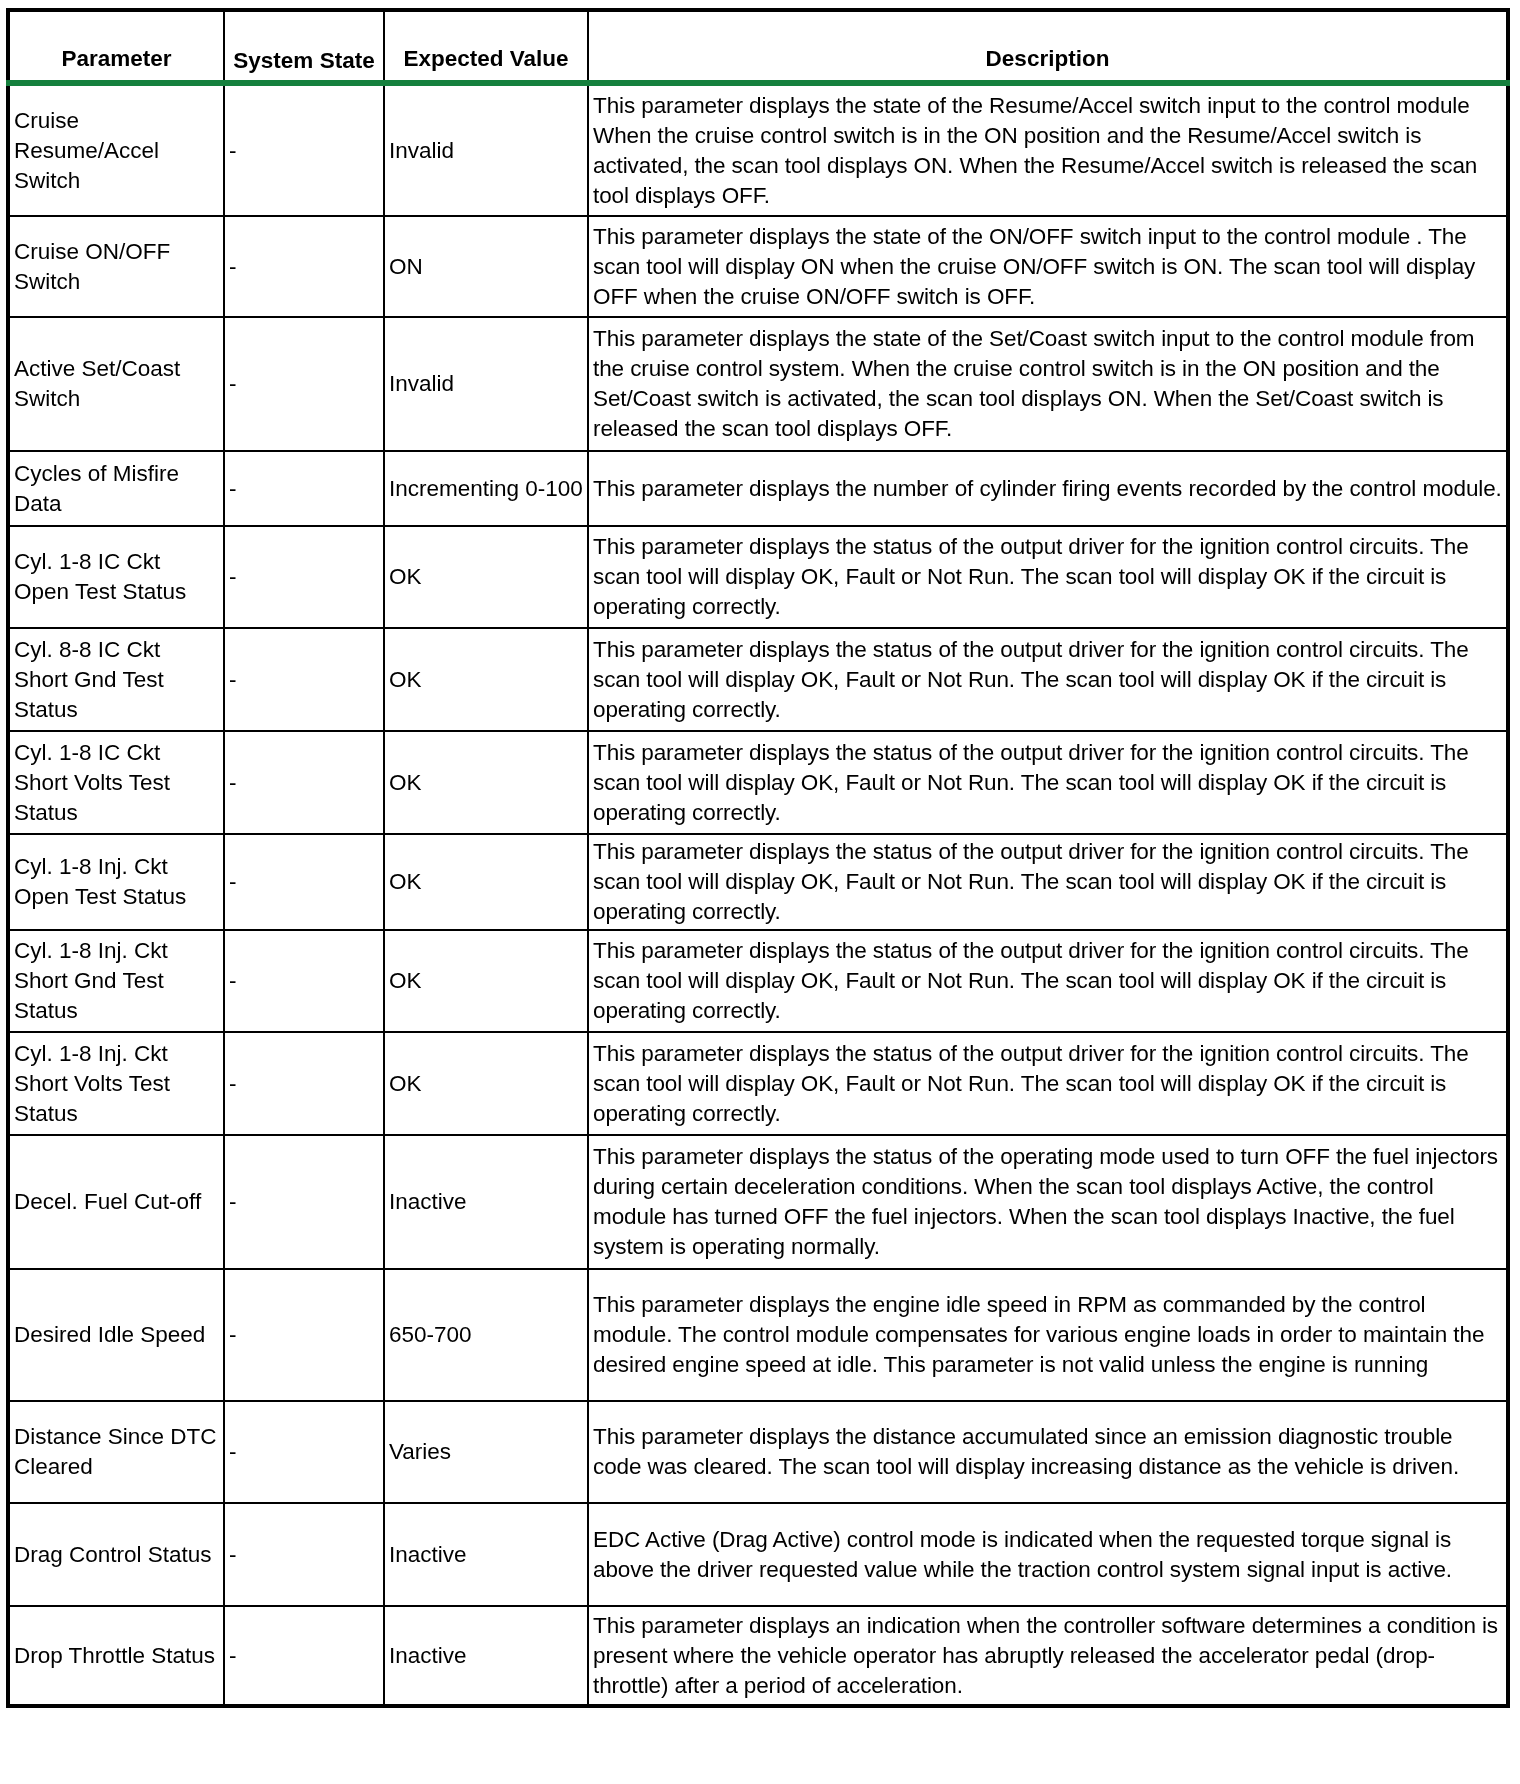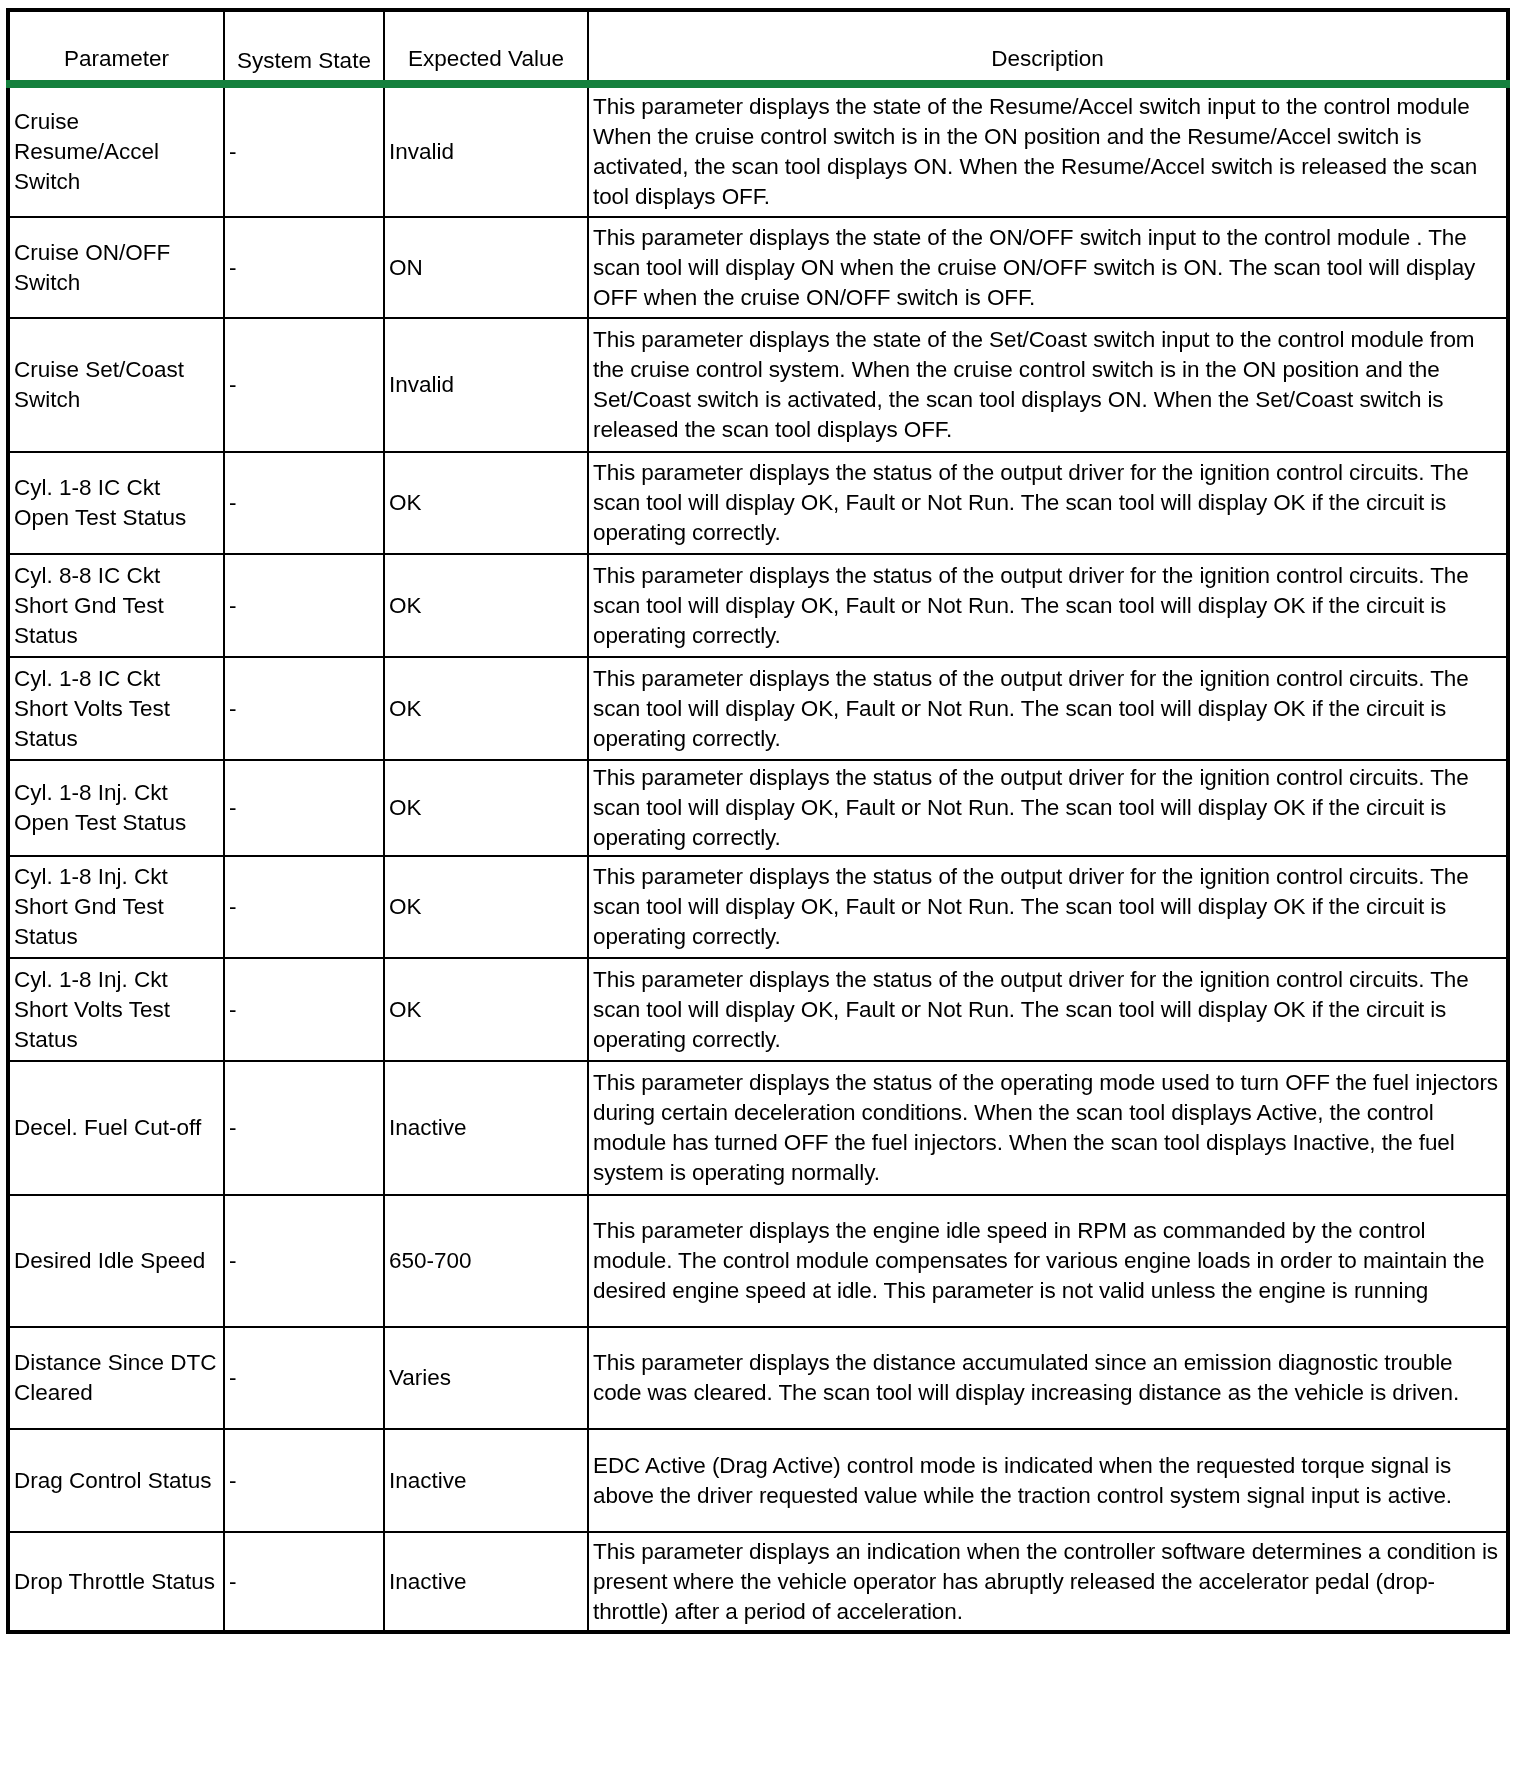--- a/index.html
+++ b/index.html
@@ -15,26 +15,26 @@
   }
   table.params th, table.params td {
     border: 2px solid #000;
     padding: 2px 4px 2px 4px;
     vertical-align: middle;
     font-size: 22.5px;
     line-height: 30px;
     text-align: left;
   }
   table.params th {
-    font-weight: normal;
+    font-weight: bold;
     text-align: center;
     vertical-align: bottom;
     padding-bottom: 6px;
     height: 60px;
-    border-bottom: 8px solid #15803d;
+    border-bottom: 6px solid #15803d;
   }
   table.params th.desc { text-align: center; }
   col.c1 { width: 216px; }
   col.c2 { width: 160px; }
   col.c3 { width: 204px; }
   col.c4 { width: 920px; }
   td.desc { letter-spacing: -0.1px; }
 </style>
 </head>
 <body>
@@ -61,24 +61,30 @@
       <td>Invalid</td>
       <td class="desc">This parameter displays the state of the Resume/Accel switch input to the control module When the cruise control switch is in the ON position and the Resume/Accel switch is activated, the scan tool displays ON. When the Resume/Accel switch is released the scan tool displays OFF.</td>
     </tr>
     <tr style="height: 101px;">
       <td>Cruise ON/OFF Switch</td>
       <td>-</td>
       <td>ON</td>
       <td class="desc">This parameter displays the state of the ON/OFF switch input to the control module . The scan tool will display ON when the cruise ON/OFF switch is ON. The scan tool will display OFF when the cruise ON/OFF switch is OFF.</td>
     </tr>
     <tr style="height: 134px;">
-      <td>Cruise Set/Coast Switch</td>
+      <td>Active Set/Coast Switch</td>
       <td>-</td>
       <td>Invalid</td>
       <td class="desc">This parameter displays the state of the Set/Coast switch input to the control module from the cruise control system. When the cruise control switch is in the ON position and the Set/Coast switch is activated, the scan tool displays ON. When the Set/Coast switch is released the scan tool displays OFF.</td>
+    </tr>
+    <tr style="height: 75px;">
+      <td>Cycles of Misfire Data</td>
+      <td>-</td>
+      <td>Incrementing 0-100</td>
+      <td class="desc">This parameter displays the number of cylinder firing events recorded by the control module.</td>
     </tr>
     <tr style="height: 102px;">
       <td>Cyl. 1-8 IC Ckt Open Test Status</td>
       <td>-</td>
       <td>OK</td>
       <td class="desc">This parameter displays the status of the output driver for the ignition control circuits. The scan tool will display OK, Fault or Not Run. The scan tool will display OK if the circuit is operating correctly.</td>
     </tr>
     <tr style="height: 103px;">
       <td>Cyl. 8-8 IC Ckt Short Gnd Test Status</td>
       <td>-</td>

